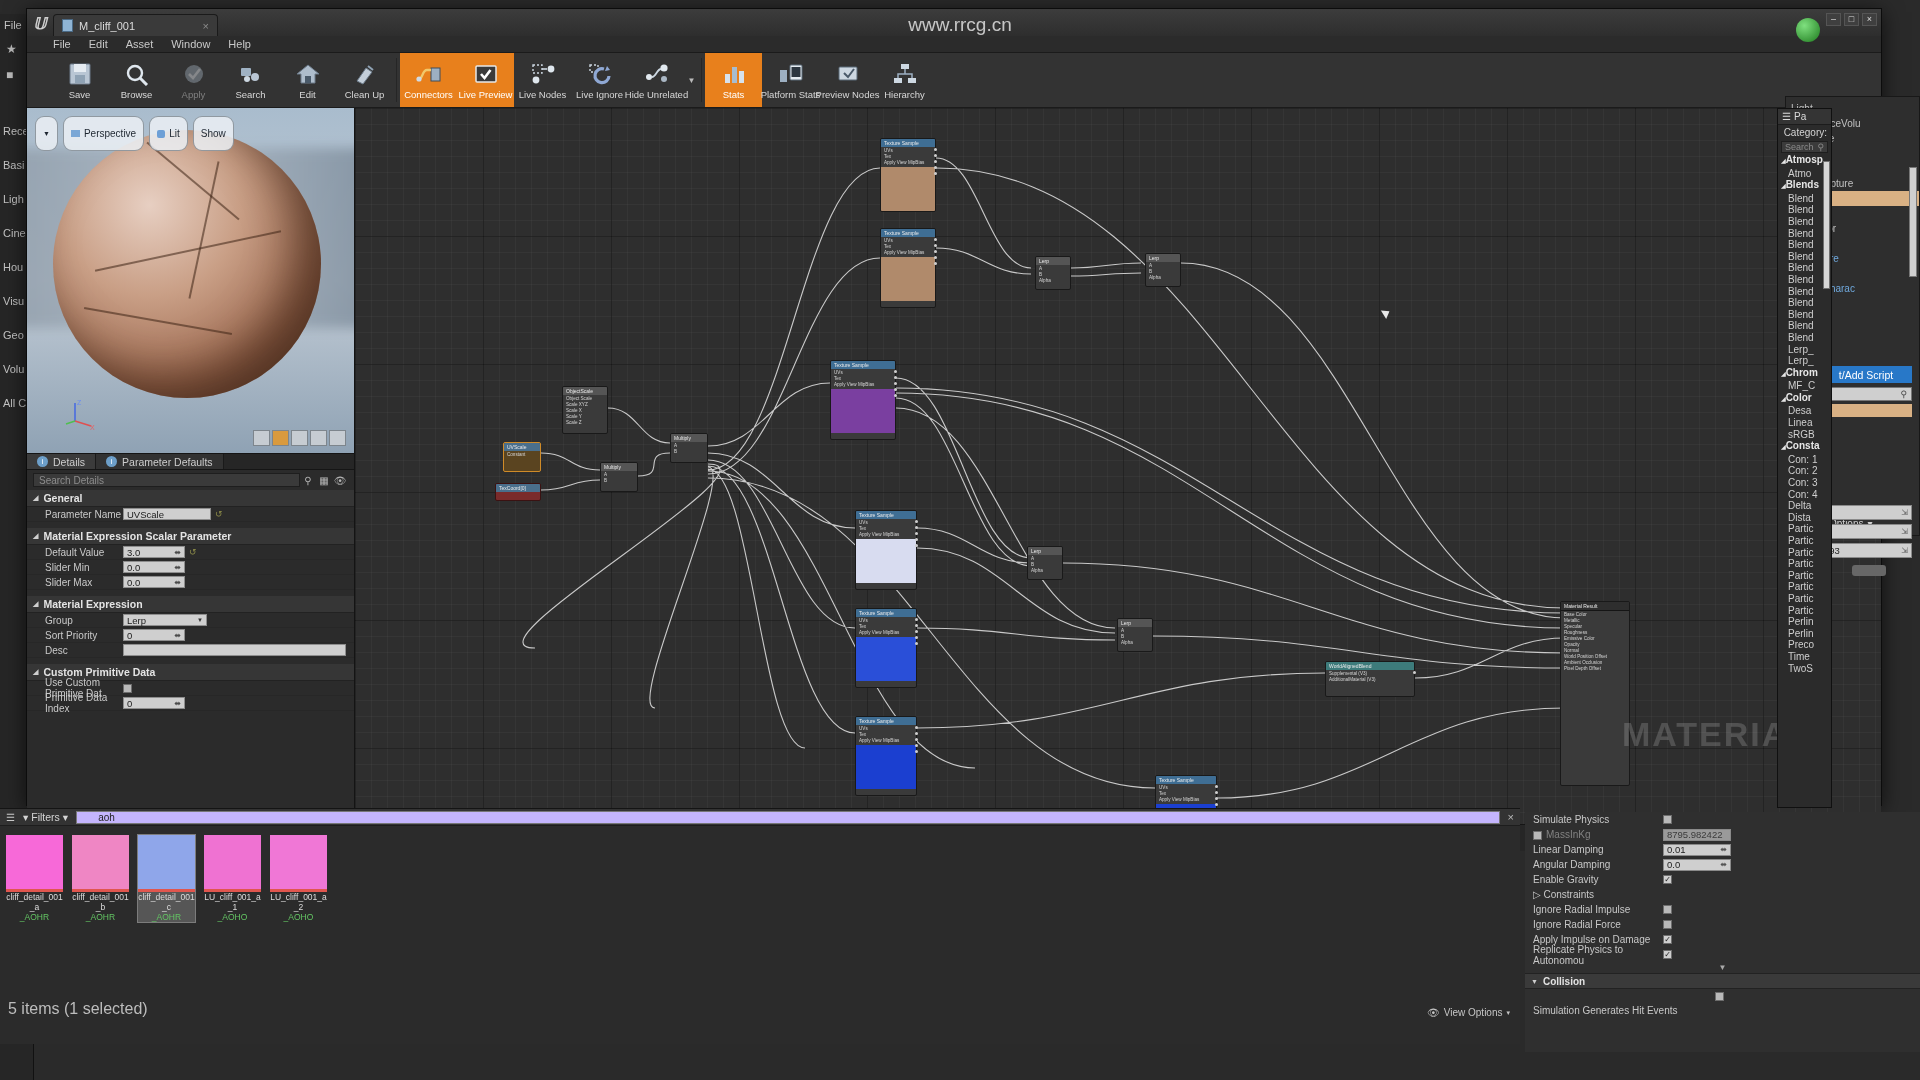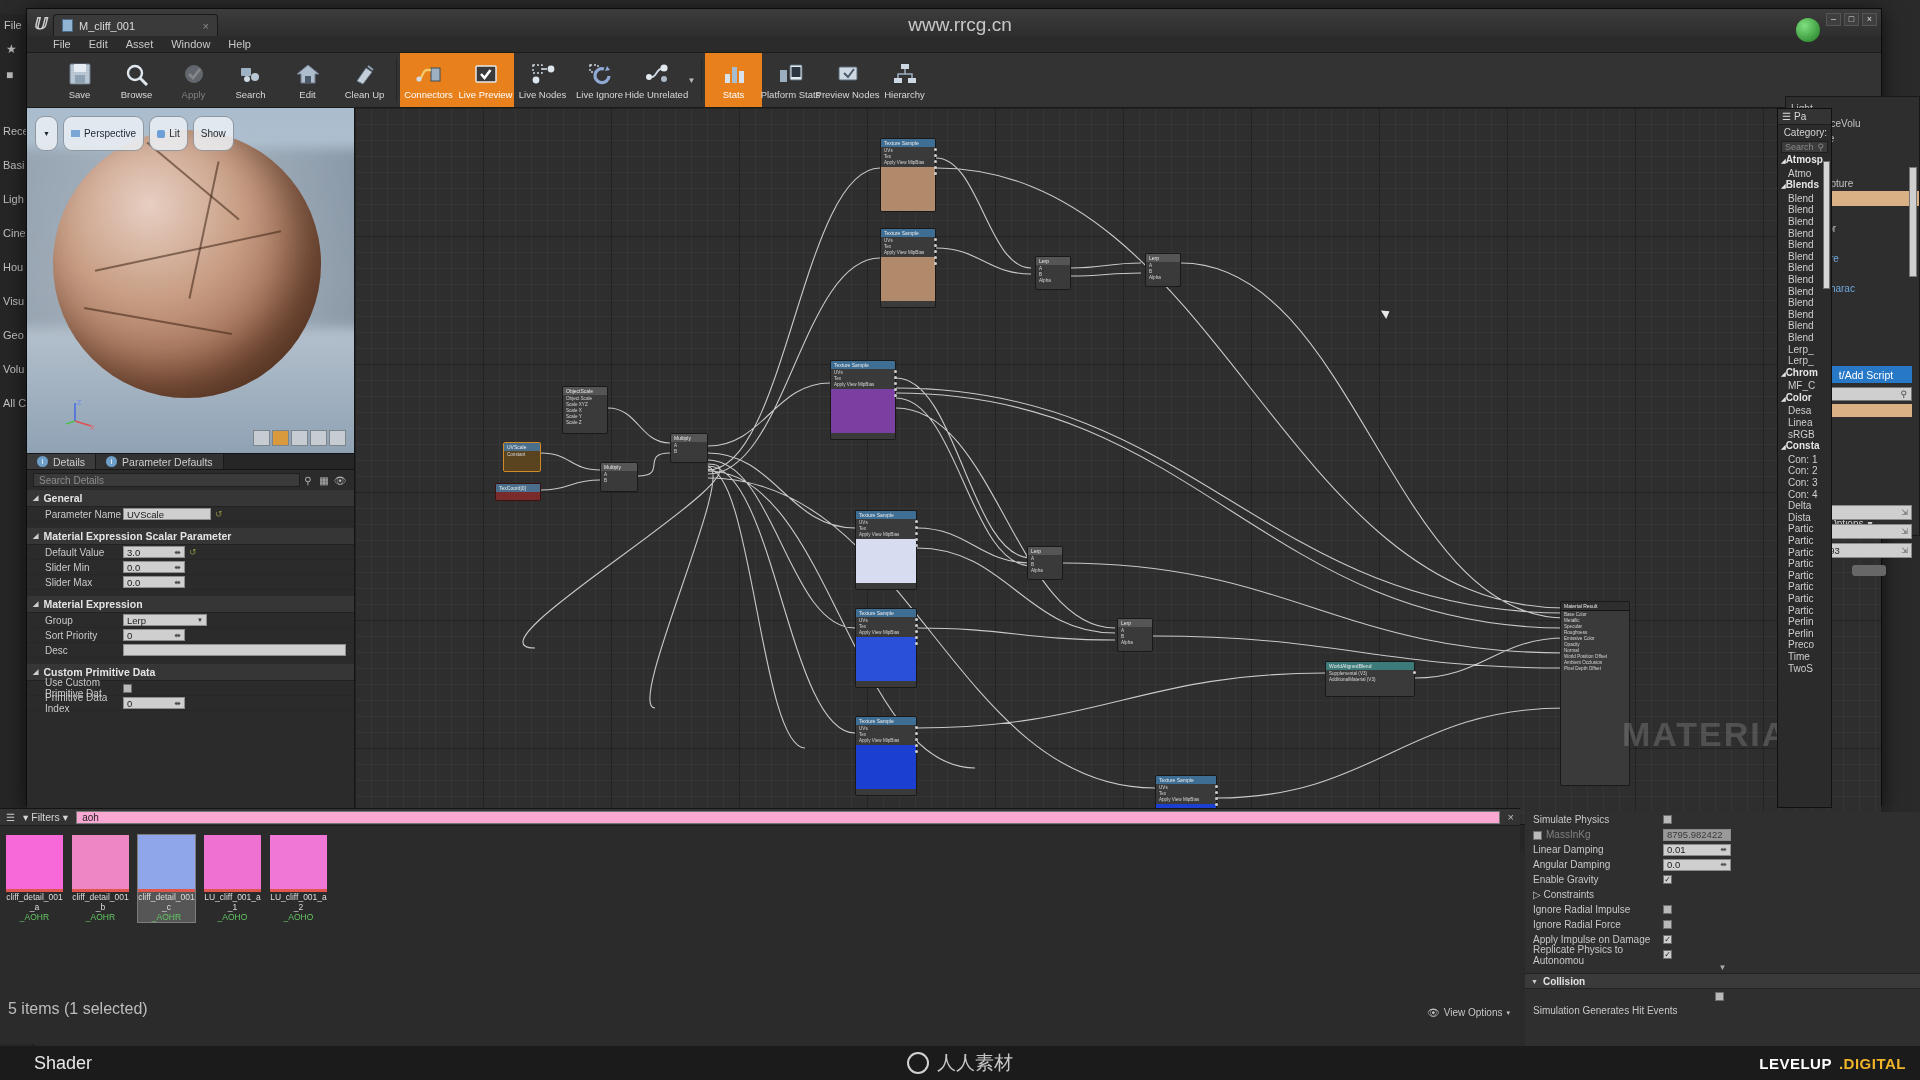--- a/index.html
+++ b/index.html
@@ -156,22 +156,22 @@
     font-size:10px; color:#6d6d6d; padding:0 5px; display:flex; align-items:center;
     font-family:"Liberation Mono", monospace; }
 
   
   .cbrowser { position:absolute; left:0; top:808px; width:1520px; height:236px;
     background:#2b2b2b; border-top:1px solid #141414; }
   .cb-top { height:17px; background:#333; display:flex; align-items:center; gap:8px;
     padding:0 6px; border-bottom:1px solid #1d1d1d; }
   .cb-ico { font-size:10px; color:#c8c8c8; }
   .cb-filters { display:flex; align-items:center; gap:3px; font-size:10.5px; color:#d5d5d5; }
-  .cb-search { flex:1; height:13px; background:#f9a8d4; border:1px solid #777;
-    font-size:10px; color:#1e1e1e; padding:0 5px; display:flex; align-items:center; }
+  .cb-search { flex:1; height:13px; background:#c4b5fd; border:1px solid #777;
+    font-size:10px; color:#1e1e1e; padding:0 21px; display:flex; align-items:center; }
   .cb-close { color:#bbb; font-size:11px; }
   .cb-grid { display:flex; gap:9px; padding:9px 6px; }
   .cb-item { width:57px; }
   .cb-item.sel { background:#565656; outline:1px solid #7c7c7c; }
   .cb-thumb { width:57px; height:57px; border-bottom:3px solid #e0564e; }
   .cb-name { font-size:8.5px; text-align:center; line-height:10px; color:#dcdcdc;
     word-break:break-all; }
   .cb-name .g { color:#63c463; }
   .cb-status { position:absolute; left:8px; bottom:26px; font-size:16px; color:#bdbdbd; }
   .cb-viewopt { position:absolute; right:10px; bottom:26px; font-size:10px; color:#c6c6c6;
@@ -1042,27 +1042,16 @@
       <span>Collision</span>
     </div>
     <div class="ph-row">
       <div class="l" style="width:190px;margin-top:28px;">Simulation Generates Hit Events</div>
       <div class="v">
           <span class="cbx"></span>
         </div>
     </div>
   </div>
 
-  <div class="botbar">
-    <div class="shader-lbl">Shader</div>
-    <div class="wm-bot">
-      <span class="circ"></span>
-      <span>人人素材</span>
-    </div>
-    <div class="brand">
-      <span class="lv">LEVELUP</span>
-        <span class="dg">.DIGITAL</span>
-    </div>
-  </div>
 
   <div class="wm-top">www.rrcg.cn</div>
   <div class="green-dot"></div>
 </div>
 
 </body></html>

